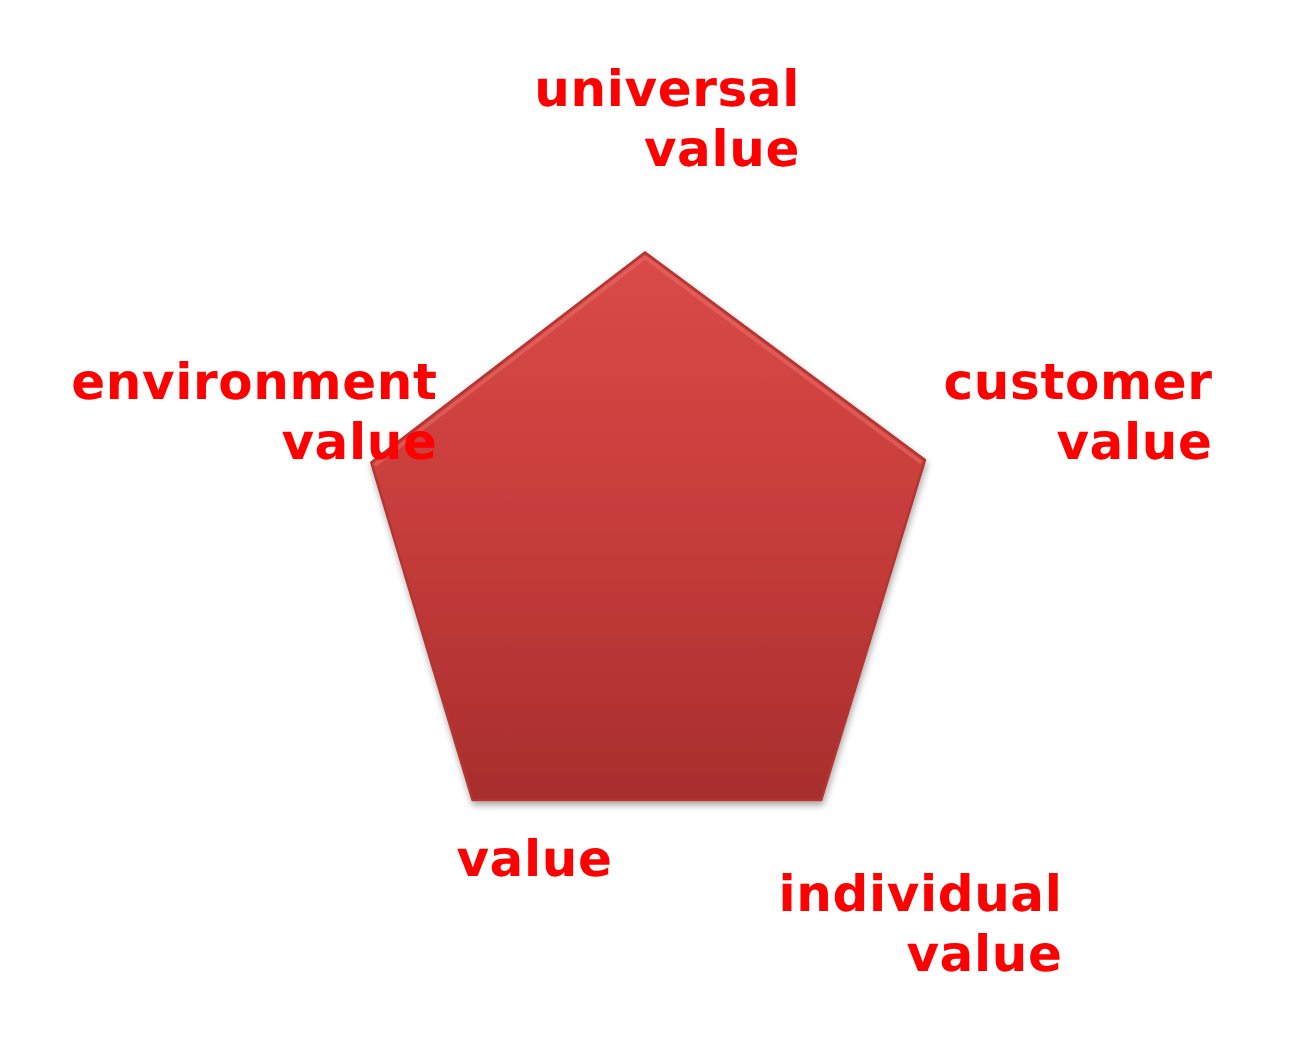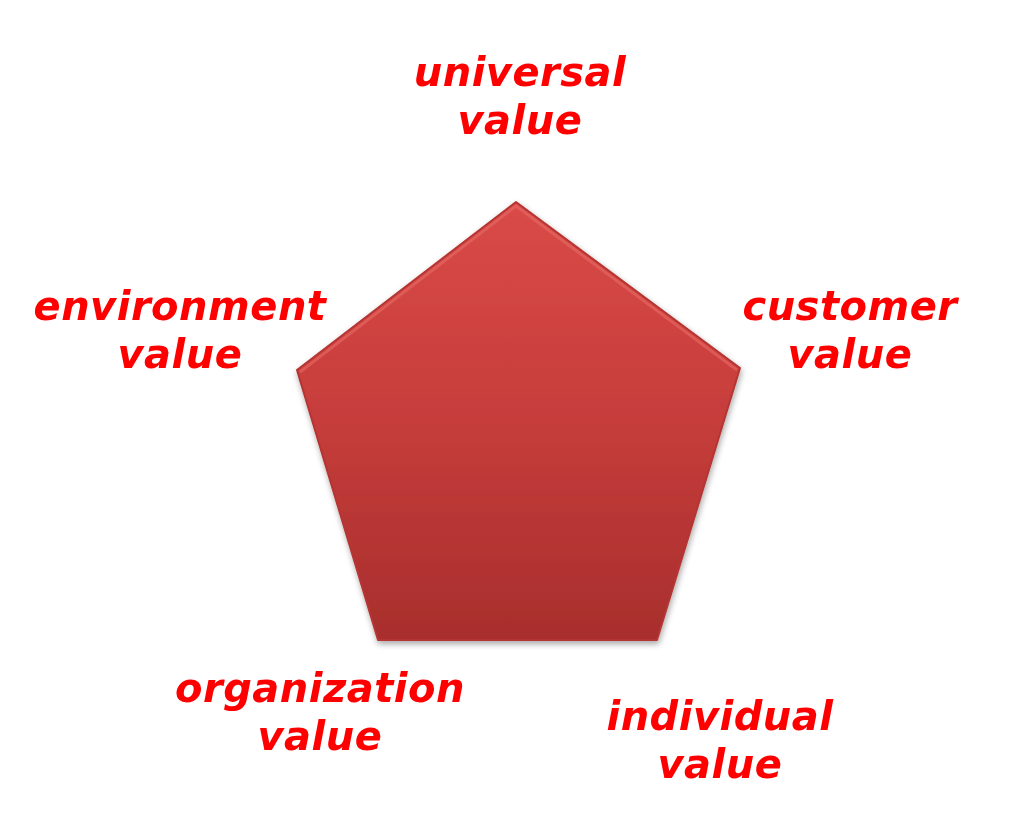--- a/index.html
+++ b/index.html
@@ -2,25 +2,24 @@
 <html><head>
 <meta charset="utf-8">
 <style>
   html, body { margin:0; padding:0; }
   body { width:1032px; height:832px; background:#ffffff; position:relative; overflow:hidden; }
   .diagram { position:absolute; left:0; top:0; width:1032px; height:832px; }
   .label {
     position:absolute;
     color:#ff0000;
     font-family:"DejaVu Sans", sans-serif;
-    font-style:italic;
     font-weight:bold;
     font-size:40px;
     line-height:48px;
-    text-align:center;
+    text-align:right;
     letter-spacing:0.5px;
     white-space:nowrap;
   }
   .label span { display:block; }
   svg.pent { position:absolute; left:0; top:0; }
 </style>
 </head>
 <body>
 
 <div class="diagram">
@@ -56,21 +55,20 @@
     <span>customer</span>
     <span>value</span>
   </div>
 
   <div class="label" style="left:590px; top:692px; width:260px;">
     <span>individual</span>
     <span>value</span>
   </div>
 
   <div class="label" style="left:150px; top:664px; width:340px;">
-    <span>organization</span>
     <span>value</span>
   </div>
 
   <div class="label" style="left:10px; top:282px; width:340px;">
     <span>environment</span>
     <span>value</span>
   </div>
 </div>
 
 </body></html>

